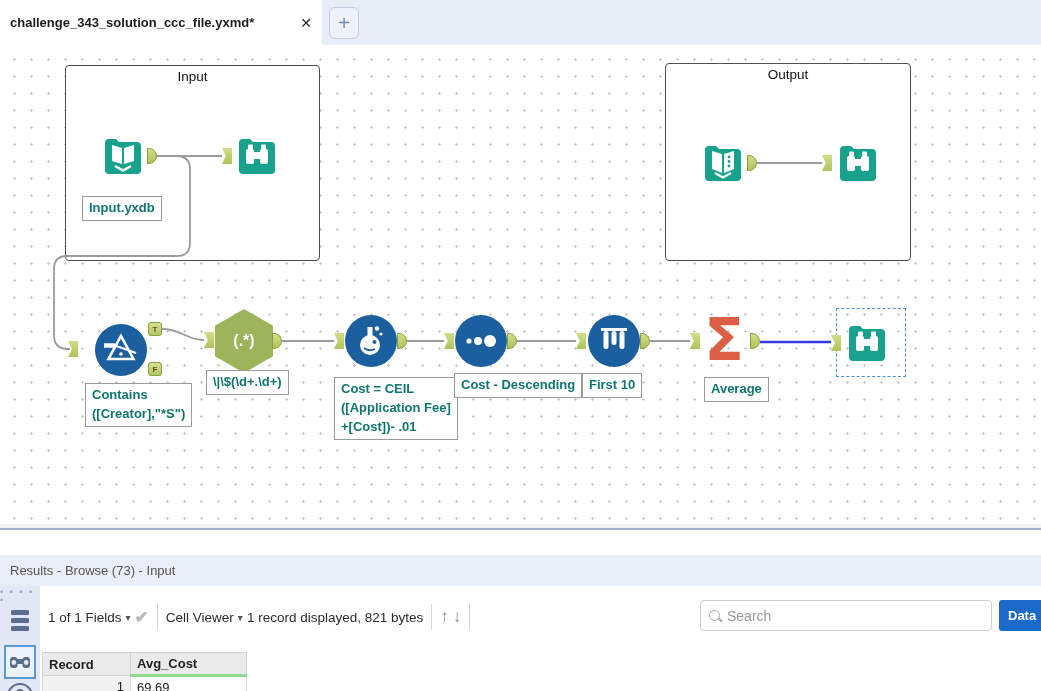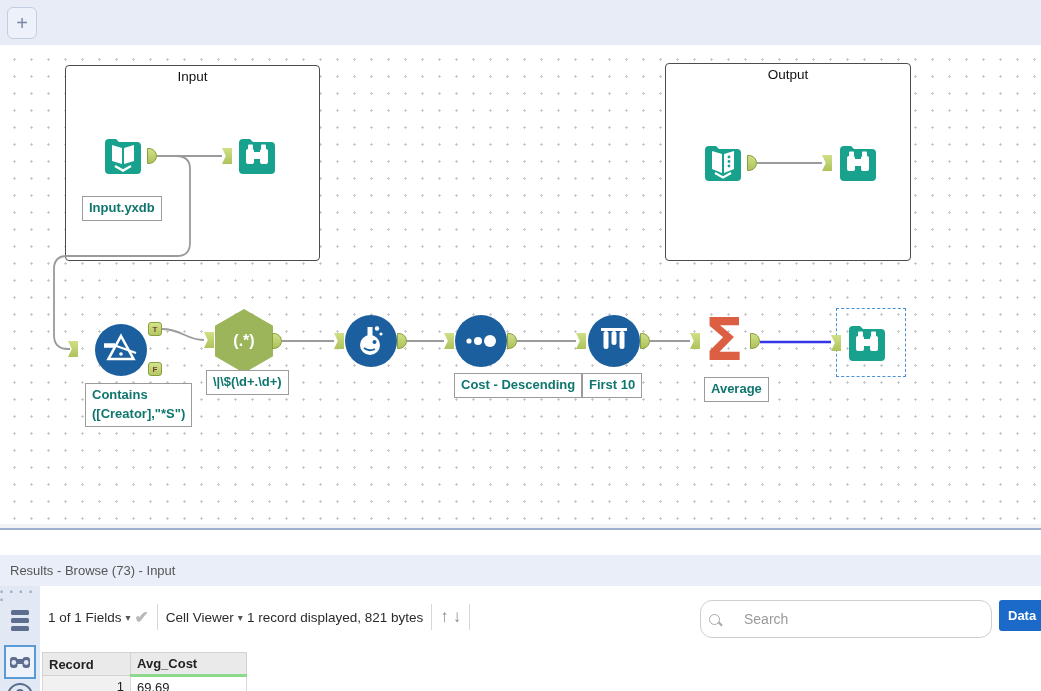--- a/index.html
+++ b/index.html
@@ -63,22 +63,22 @@
   .help-icon { margin-top:4px; width:26px; height:26px; border:2.5px solid #5d6d90; border-radius:50%;
     color:#5d6d90; font-weight:700; font-size:16px; display:flex; align-items:center; justify-content:center; }
 
   .results-main { flex:1; position:relative; }
   .toolbar { position:absolute; top:12px; left:0; right:0; height:38px; display:flex; align-items:center;
     padding-left:8px; gap:4px; font-size:13.5px; color:#2b2b2b; }
   .caret { font-size:10px; color:#555; }
   .check { color:#b9b9b9; font-size:17px; font-weight:700; }
   .vsep { width:1px; height:26px; background:#d7d7d7; margin:0 4px; }
   .nav-arrow { font-size:17px; color:#8a8a8a; font-weight:700; }
-  .search-box { position:absolute; left:660px; top:14px; width:292px; height:38px; border:1px solid #cfcfcf;
-    border-radius:12px; display:flex; align-items:center; padding:0 8px; gap:24px; background:#fff; }
+  .search-box { position:absolute; left:660px; top:14px; width:292px; height:31px; border:1px solid #cfcfcf;
+    border-radius:4px; display:flex; align-items:center; padding:0 8px; gap:7px; background:#fff; }
   .search-glyph { width:11px; height:11px; border:1.6px solid #a9a9a9; border-radius:50%; position:relative; flex:0 0 auto; }
   .search-glyph::after { content:""; position:absolute; width:5px; height:1.6px; background:#a9a9a9;
     transform:rotate(45deg); right:-4px; bottom:-1px; }
   .search-box input { border:none; outline:none; font-size:14px; color:#333; width:100%;
     font-family:"Liberation Sans", sans-serif; }
   .search-box input::placeholder { color:#9a9a9a; }
   .data-btn { position:absolute; right:-8px; top:14px; width:50px; height:31px; background:var(--accent,#1b6ac9);
     color:#fff; font-size:13px; font-weight:700; border:none; border-radius:3px;
     display:flex; align-items:center; padding-left:9px; }
 
@@ -88,20 +88,24 @@
   .grid-table th.avg { border-bottom:3px solid #8fd98f; width:116px; }
   .grid-table th.rec { width:88px; }
   .grid-table td { border:1px solid #d8d8d8; padding:2px 6px; height:22px; color:#222; }
   .grid-table td.rec { background:#f1f1f1; text-align:right; }
   .grid-table td.val { background:#fff; text-align:left; }
 </style>
 </head>
 <body>
 
 <div class="tabbar">
+  <div class="tab">
+    <span class="tab-label">challenge_343_solution_ccc_file.yxmd*</span>
+    <span class="tab-close">✕</span>
+  </div>
   <div class="newtab">
     <span>+</span>
   </div>
 </div>
 
 <div class="canvas">
 
   <div class="container-box" style="left:65px; top:20px; width:255px; height:196px;">
     <div class="container-title">Input</div>
   </div>
@@ -201,20 +205,25 @@
     <svg width="52" height="52" viewBox="0 0 52 52">
       <circle cx="25" cy="30" r="10" fill="#fff"></circle>
       <rect x="22.5" y="12" width="5" height="11" fill="#fff"></rect>
       <circle cx="32" cy="13.5" r="2.2" fill="#fff"></circle>
       <circle cx="36" cy="19" r="1.6" fill="#fff"></circle>
       <circle cx="29.5" cy="27" r="2" fill="var(--blue,#1c5f9e)"></circle>
       <path d="M19 33 q5 4 11 1" stroke="var(--blue,#1c5f9e)" stroke-width="1.8" fill="none"></path>
     </svg>
   </div>
   <div class="anchor out" style="left:397px; top:288px;"></div>
+  <div class="annotation" style="left:334px; top:332px;">
+    <div>Cost = CEIL</div>
+    <div>([Application Fee]</div>
+    <div>+[Cost])- .01</div>
+  </div>
 
   <div class="anchor in" style="left:444px; top:288px;"></div>
   <div class="tool circle-tool" style="left:455px; top:270px;">
     <svg width="52" height="52" viewBox="0 0 52 52">
       <circle cx="14" cy="26" r="2.6" fill="#fff"></circle>
       <circle cx="23" cy="26" r="4" fill="#fff"></circle>
       <circle cx="35" cy="26" r="6" fill="#fff"></circle>
     </svg>
   </div>
   <div class="anchor out" style="left:507px; top:288px;"></div>

